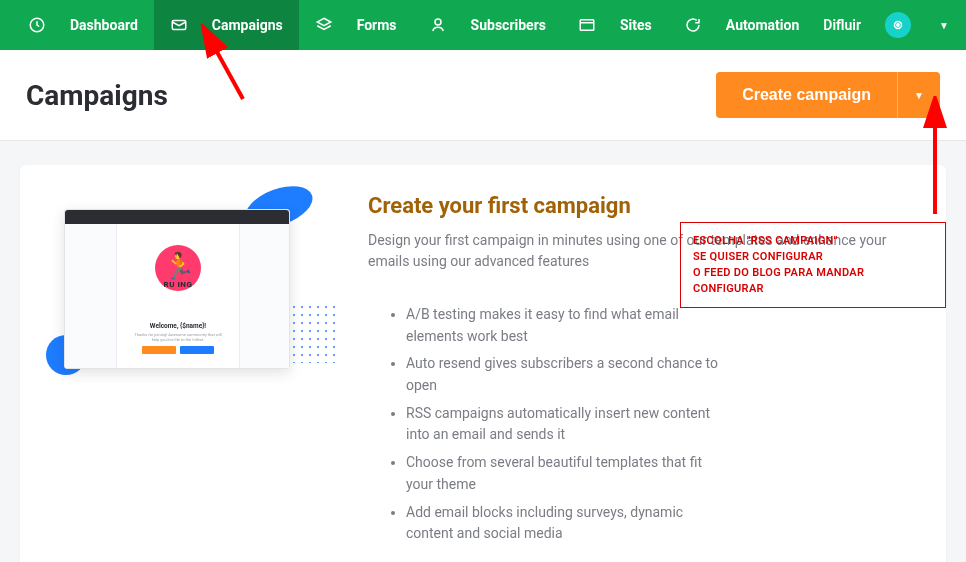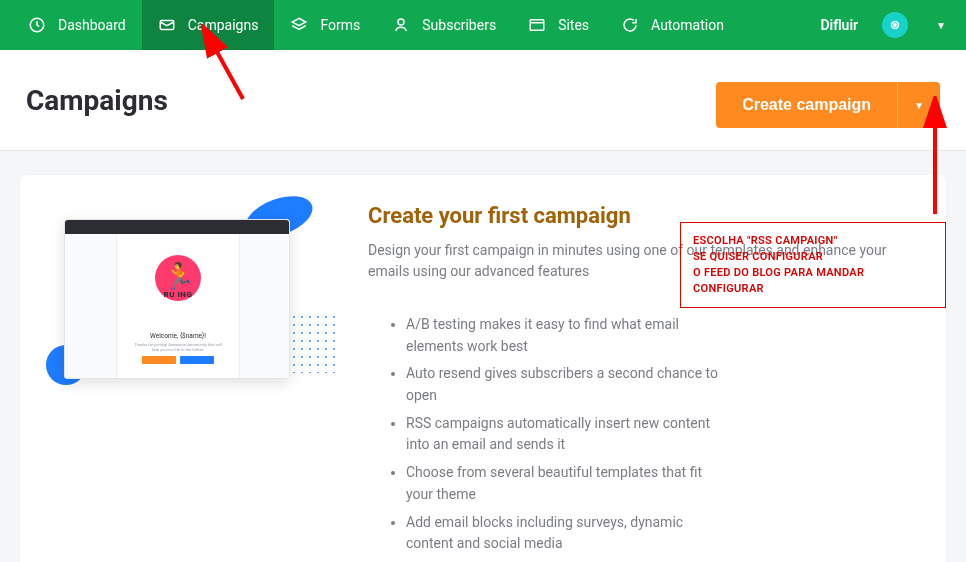--- a/index.html
+++ b/index.html
@@ -1,29 +1,29 @@
 <!DOCTYPE html>
 <html><head>
 <meta charset="utf-8">
 <style>
 * { margin: 0; padding: 0; box-sizing: border-box; }
 body { font-family: -apple-system, BlinkMacSystemFont, "Segoe UI", Roboto, sans-serif; background: #f5f6f8; width: 966px; height: 562px; position: relative; overflow: hidden; }
 
 .topnav { background: #10a850; height: 50px; display: flex; align-items: center; padding: 0 12px; }
-.nav-item { display: flex; align-items: center; gap: 12px; padding: 0 16px; height: 50px; color: #fff; font-size: 14px; font-weight: 400; cursor: pointer; }
+.nav-item { display: flex; align-items: center; gap: 24px; padding: 0 16px; height: 50px; color: #fff; font-size: 14px; font-weight: 700; cursor: pointer; }
 .nav-item.active { background: #0d8540; }
 .nav-icon { width: 18px; height: 18px; display: inline-flex; align-items: center; justify-content: center; }
 .nav-spacer { flex: 1; }
 .brand { display: flex; align-items: center; gap: 24px; color: #fff; font-size: 14px; font-weight: 600; padding: 0 8px; }
 .brand-logo { width: 26px; height: 26px; border-radius: 50%; background: #16d2c9; display: flex; align-items: center; justify-content: center; }
 .brand-caret { color: #fff; font-size: 10px; margin-left: 4px; }
 
 .header { background: #fff; padding: 22px 26px; display: flex; align-items: center; justify-content: space-between; border-bottom: 1px solid #e5e7eb; }
 .header h1 { font-size: 28px; font-weight: 700; color: #2b2d33; }
-.create-btn-wrap { display: flex; margin-top: 10px; }
+.create-btn-wrap { display: flex; }
 .create-btn { background: #ff8a1f; color: #fff; border: none; font-size: 16px; font-weight: 600; padding: 14px 26px; border-radius: 4px 0 0 4px; cursor: pointer; }
 .create-btn-drop { background: #ff8a1f; border: none; border-left: 1px solid rgba(255,255,255,0.3); color: #fff; padding: 14px 16px; border-radius: 0 4px 4px 0; cursor: pointer; display: flex; align-items: center; }
 
 .card { background: #fff; margin: 24px 20px; border-radius: 6px; padding: 28px 34px 34px; display: flex; gap: 34px; box-shadow: 0 1px 3px rgba(0,0,0,0.05); }
 .card-left { flex: 0 0 280px; position: relative; }
 .card-right { flex: 1; }
 .card-title { font-size: 22px; font-weight: 700; color: #a16207; margin-bottom: 12px; }
 .card-desc { font-size: 14px; color: #7b7d85; line-height: 1.5; margin-bottom: 32px; }
 .feat-list { list-style: disc; padding-left: 38px; }
 .feat-list li { font-size: 14px; color: #7b7d85; line-height: 1.55; margin-bottom: 6px; padding-right: 180px; }
@@ -35,21 +35,21 @@
 .blob-blue2 { position: absolute; width: 40px; height: 40px; background: #1e7cff; border-radius: 50%; bottom: -2px; left: -8px; }
 .mock-window { position: absolute; top: 16px; left: 10px; width: 226px; height: 160px; background: #fff; border: 1px solid #e2e4e8; box-shadow: 0 4px 14px rgba(0,0,0,0.12); border-radius: 3px; }
 .mock-bar { height: 14px; background: #2b2d33; border-radius: 3px 3px 0 0; }
 .mock-inner { display: flex; height: calc(100% - 14px); }
 .mock-side { width: 52px; border-right: 1px solid #eceef1; background: #fafbfc; }
 .mock-center { flex: 1; position: relative; padding: 4px; }
 .mock-hero { position: relative; height: 80px; display:flex; align-items:center; justify-content:center; }
 .pink-circle { width: 46px; height: 46px; background: #ff3b6e; border-radius: 50%; position: absolute; }
 .runner { position: absolute; font-size: 26px; transform: translate(2px, -2px); }
 .mock-run-text { position: absolute; top: 52px; font-size: 8px; font-weight: 800; color: #2b2d33; letter-spacing: 0.5px; }
-.mock-welcome { text-align: center; font-size: 6.5px; font-weight: 400; color: #2b2d33; margin-top: 14px; }
+.mock-welcome { text-align: center; font-size: 6.5px; font-weight: 700; color: #2b2d33; margin-top: 14px; }
 .mock-sub { text-align: center; font-size: 4px; color: #9aa0a6; margin-top: 2px; line-height: 1.3; }
 .mock-btns { display:flex; gap:4px; justify-content:center; margin-top:4px; }
 .mock-btn-o { width: 34px; height: 8px; background:#ff8a1f; border-radius:1px; }
 .mock-btn-b { width: 34px; height: 8px; background:#1e7cff; border-radius:1px; }
 .mock-right { width: 50px; border-left: 1px solid #eceef1; background: #fafbfc; }
 .dots-pattern { position: absolute; right: -6px; bottom: 10px; width: 50px; height: 60px; background-image: radial-gradient(#1e7cff 1px, transparent 1px); background-size: 8px 8px; opacity: 0.7; }
 
 
 .arrow1 { position: absolute; top: 24px; left: 188px; width: 70px; height: 80px; pointer-events: none; z-index: 50; }
 .arrow2 { position: absolute; top: 96px; right: 16px; width: 30px; height: 120px; pointer-events: none; z-index: 50; }

